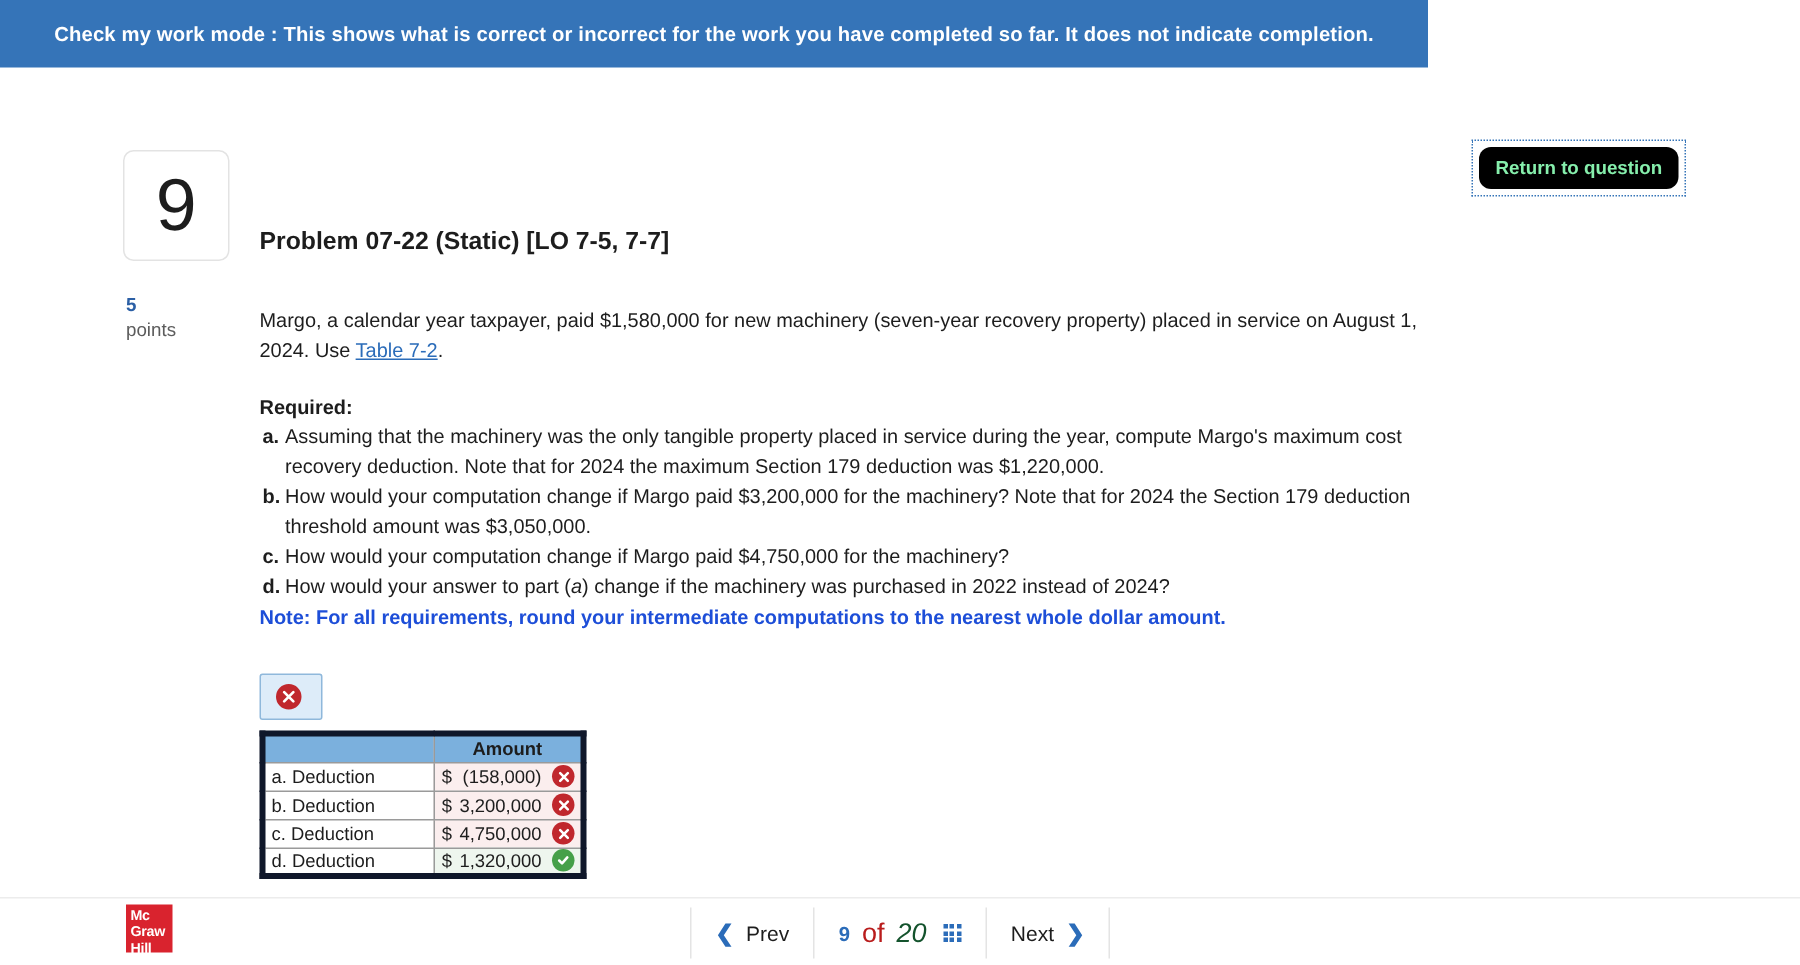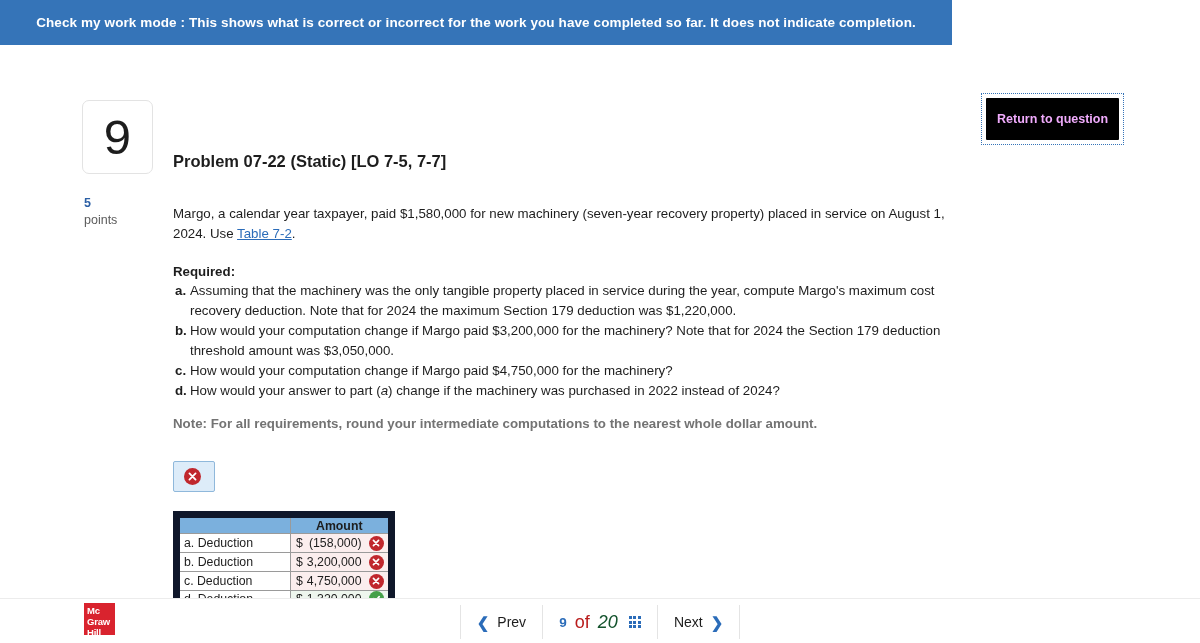--- a/index.html
+++ b/index.html
@@ -36,27 +36,27 @@
   
   .return-wrap {
     position: absolute;
     top: 48px;
     left: 981px;
     padding: 4px;
     border: 1px dotted #3574b8;
   }
   .return-btn {
     background: #000000;
-    color: #f0abfc;
+    color: #86efac;
     border: none;
-    border-radius: 1px;
+    border-radius: 8px;
     font-family: "Liberation Sans", sans-serif;
     font-size: 12.5px;
     font-weight: bold;
-    padding: 14px 11px;
+    padding: 7px 11px;
     cursor: pointer;
   }
 
   
   .qnum-card {
     position: absolute;
     top: 55px;
     left: 82px;
     width: 71px;
     height: 74px;
@@ -136,22 +136,22 @@
   }
   .req-marker {
     font-weight: bold;
     width: 17px;
     flex: none;
     padding-left: 2px;
   }
   .req-text { width: 765px; }
   .req-text em { font-style: italic; }
   .note-red {
-    margin-top: 13px;
-    color: #737373;
+    margin-top: 1px;
+    color: #1d4ed8;
     font-weight: bold;
     font-size: 13.3px;
     line-height: 1.46;
   }
 
   
   .alert {
     margin-top: 28px;
     display: inline-flex;
     align-items: center;
@@ -176,23 +176,23 @@
     justify-content: center;
     flex: none;
   }
   .badge svg { display: block; }
   .badge-x { background: #c0272d; }
   .badge-check { background: #45a049; }
   .badge-lg { width: 17px; height: 17px; }
 
   
   .ans-table {
-    margin-top: 19px;
+    margin-top: 7px;
     border-collapse: collapse;
-    border: 7px solid #0f172a;
+    border: 4px solid #0f172a;
     font-size: 12.3px;
   }
   .ans-table th, .ans-table td {
     border: 1px solid #9a9a9a;
     padding: 0;
     height: 19px;
   }
   .ans-table th.blank-head { background: #7bb0dd; width: 114px; }
   .ans-table th.amount-head {
     background: #7bb0dd;

